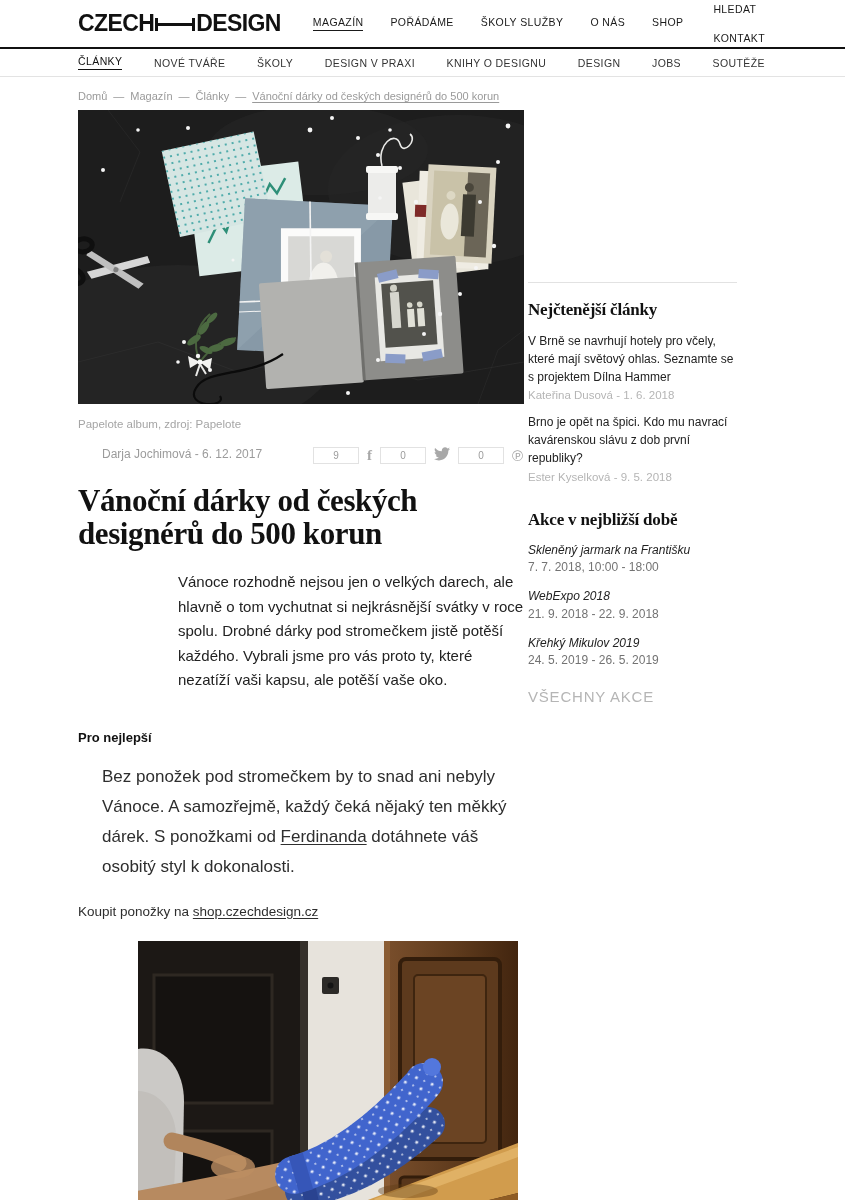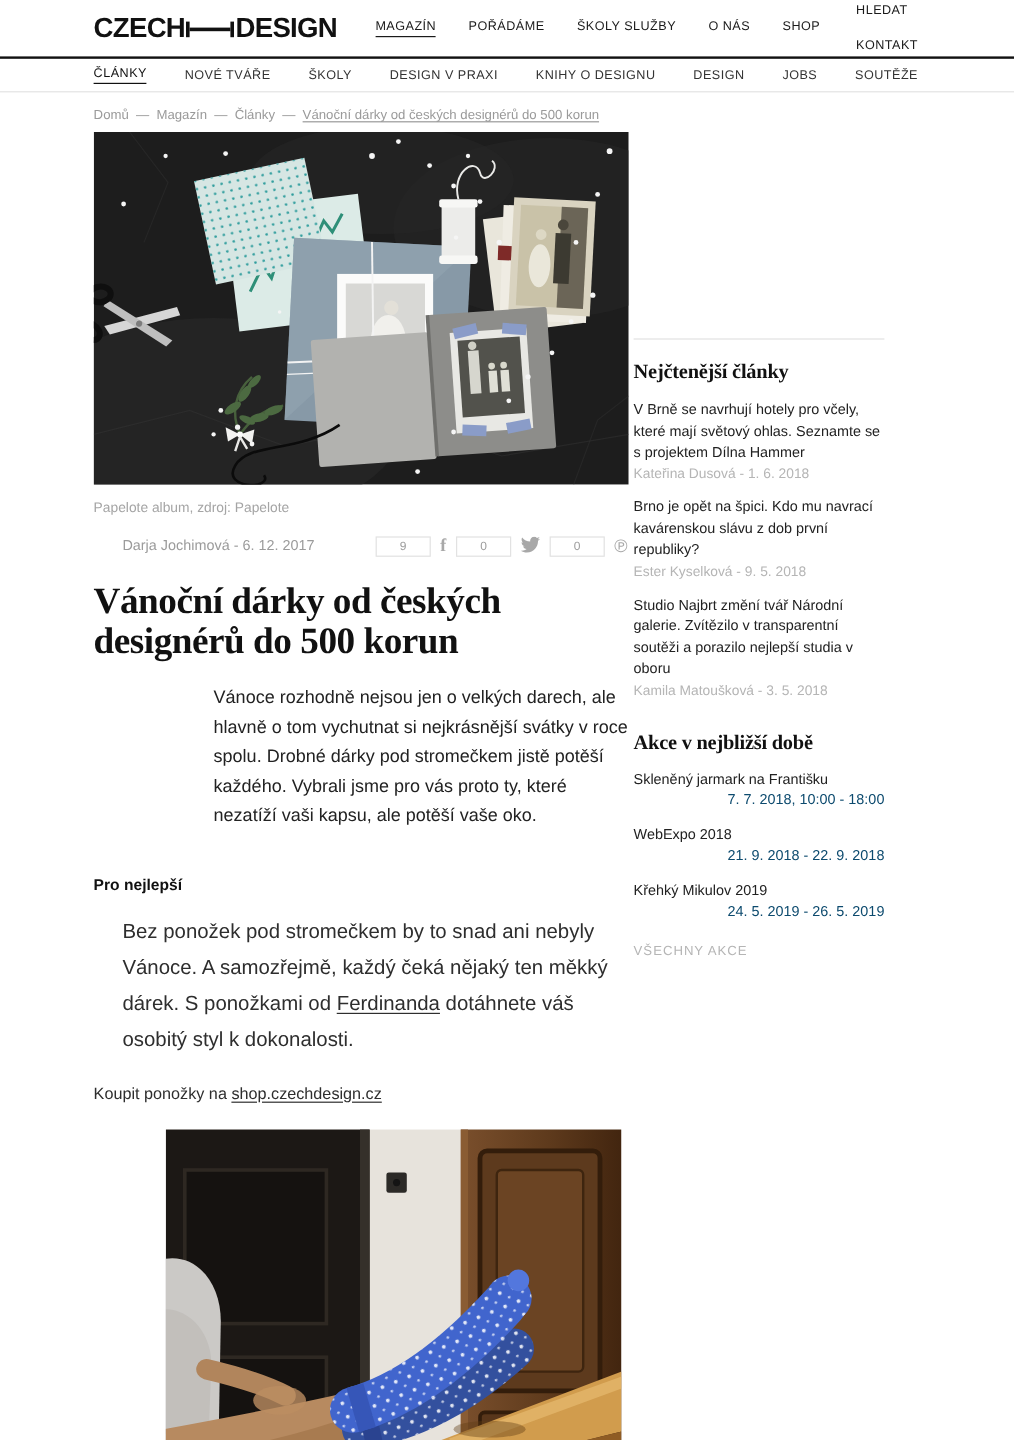--- a/index.html
+++ b/index.html
@@ -54,23 +54,23 @@
 
   
   .sidebar { position:absolute; left:528px; top:172px; width:209px; }
   .sidebar .rule { border-top:1px solid #e2e2e2; }
   .sidebar h2 { font-family:"Liberation Serif","DejaVu Serif",serif; font-weight:700; font-size:17px; color:#111; margin-top:17px; letter-spacing:-0.2px; }
   .pop-item { margin-top:13px; }
   .pop-item .pt { font-size:12px; line-height:1.48; color:#222; text-decoration:none; display:block; cursor:pointer; }
   .pop-item .pm { margin-top:3px; font-size:11.5px; color:#b5b5b5; }
   .sidebar h2.events-h { margin-top:27px; }
   .ev-item { margin-top:12px; font-size:12px; line-height:1.45; }
-  .ev-item .en { color:#222; text-decoration:none; display:block; cursor:pointer; }
-  .ev-item .ed { color:#0c4a6e;text-align:right; }
-  .all-events { display:inline-block; margin-top:18px; font-size:11px; letter-spacing:.8px; color:#b5b5b5; text-decoration:none; }
+  .ev-item .en { color:#222; text-decoration:none; display:block; cursor:pointer;font-style:italic; }
+  .ev-item .ed { color:#737373; }
+  .all-events { display:inline-block; margin-top:18px; font-size:15px; letter-spacing:.8px; color:#b5b5b5; text-decoration:none; }
 </style>
 </head>
 <body>
 
 <header class="topbar">
   <div class="logo">
     <span>CZECH</span>
     <span class="logo-connector"></span>
     <span>DESIGN</span>
   </div>
@@ -346,24 +346,20 @@
     <h2>Nejčtenější články</h2>
 
     <div class="pop-item">
       <a class="pt">V Brně se navrhují hotely pro včely, které mají světový ohlas. Seznamte se s projektem Dílna Hammer</a>
       <div class="pm">Kateřina Dusová - 1. 6. 2018</div>
     </div>
     <div class="pop-item">
       <a class="pt">Brno je opět na špici. Kdo mu navrací kavárenskou slávu z dob první republiky?</a>
       <div class="pm">Ester Kyselková - 9. 5. 2018</div>
     </div>
-    <div class="pop-item">
-      <a class="pt">Studio Najbrt změní tvář Národní galerie. Zvítězilo v transparentní soutěži a porazilo nejlepší studia v oboru</a>
-      <div class="pm">Kamila Matoušková - 3. 5. 2018</div>
-    </div>
 
     <h2 class="events-h">Akce v nejbližší době</h2>
 
     <div class="ev-item">
       <a class="en">Skleněný jarmark na Františku</a>
       <div class="ed">7. 7. 2018, 10:00 - 18:00</div>
     </div>
     <div class="ev-item">
       <a class="en">WebExpo 2018</a>
       <div class="ed">21. 9. 2018 - 22. 9. 2018</div>

